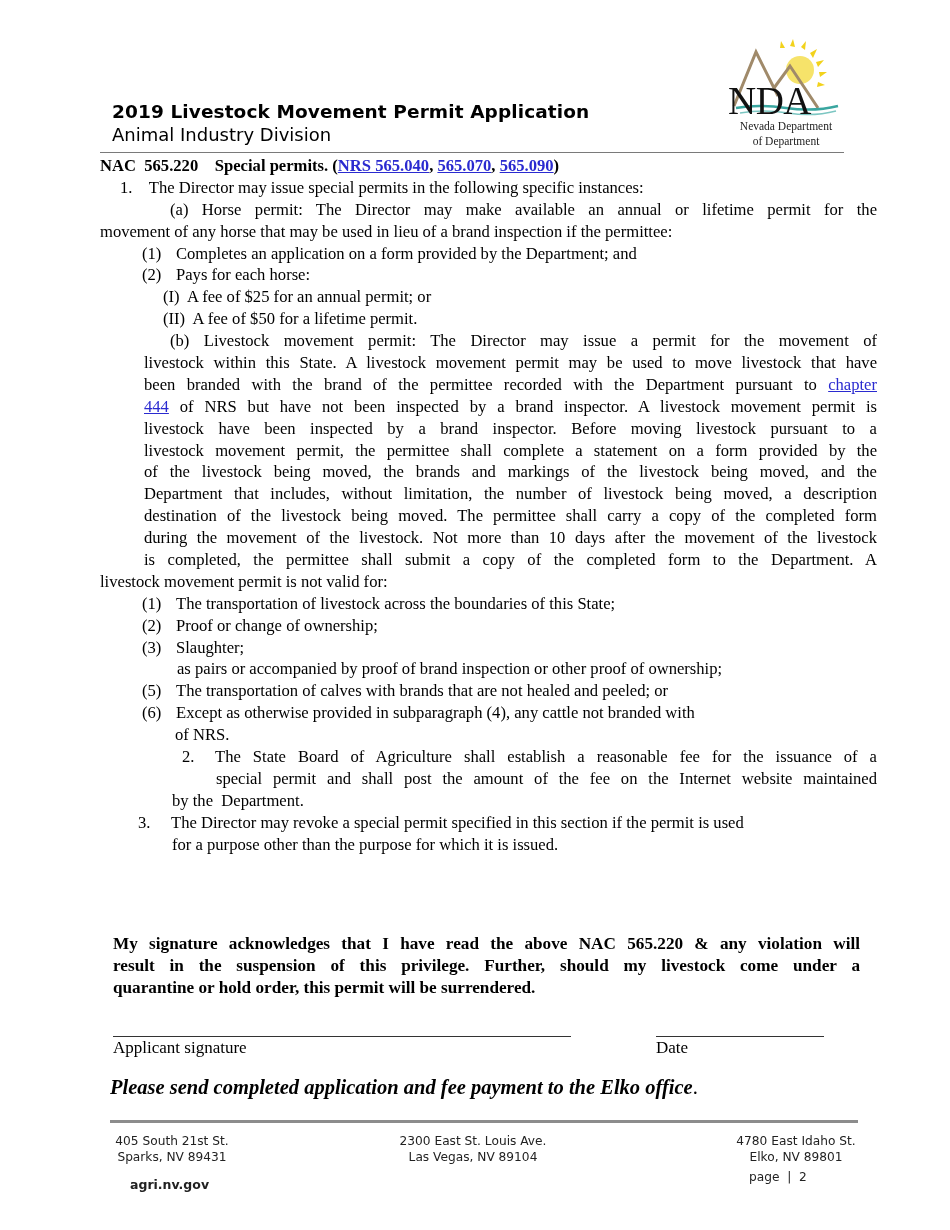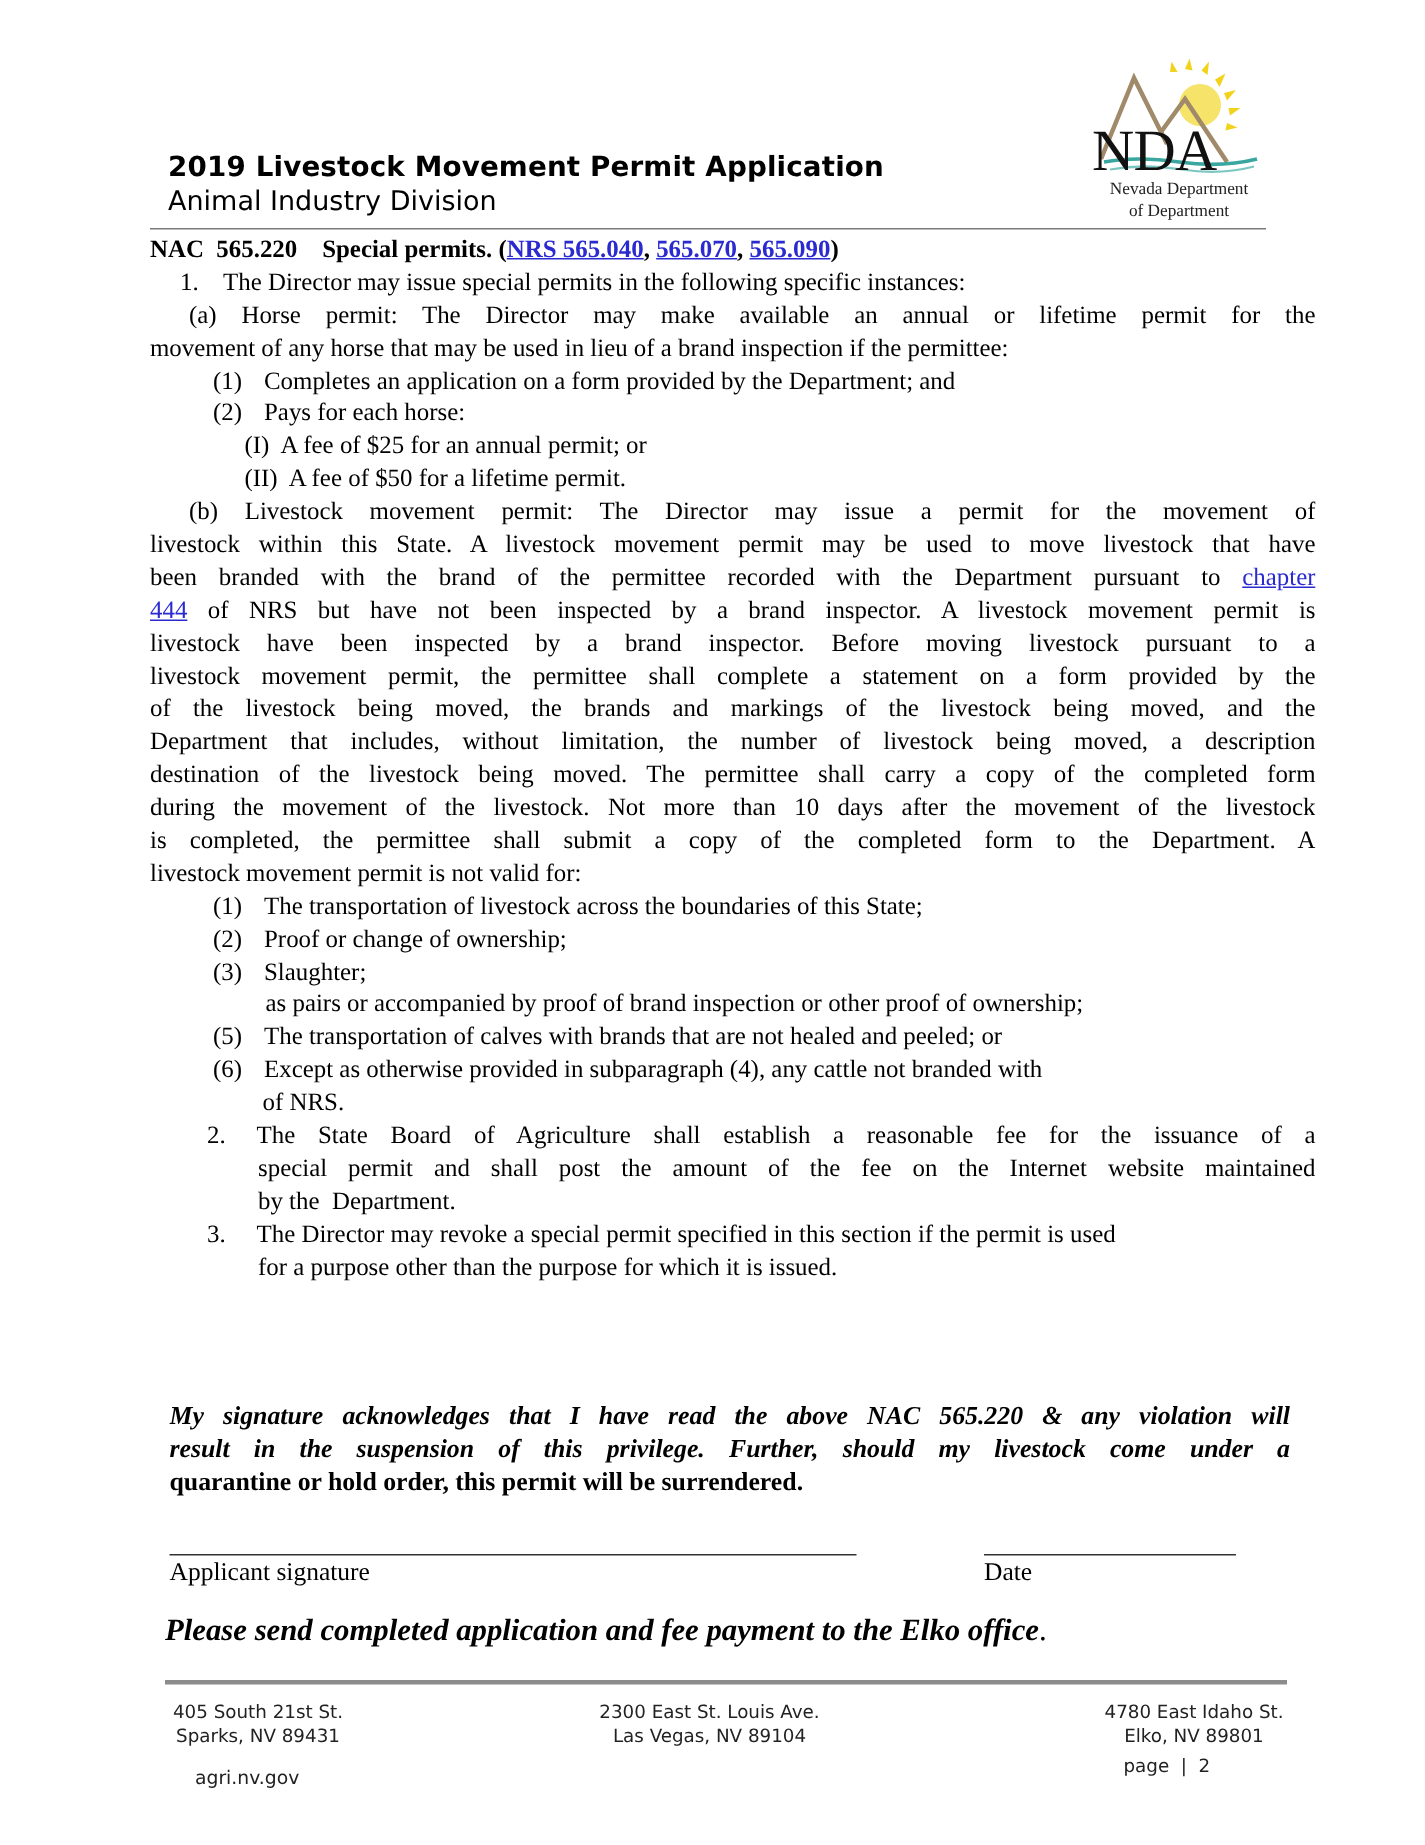--- a/index.html
+++ b/index.html
@@ -16,47 +16,47 @@
   #logo { left: 728px; top: 38px; width: 116px; height: 112px; }
   #logo svg { position: absolute; left: 0; top: 0; }
   #logo .nda { position: absolute; left: 0; width: 116px; top: 40px; text-align: left; font-family: "Liberation Serif", serif; font-size: 39px; letter-spacing: -0.5px; color: #111; }
   #logo .ln1 { position: absolute; left: 0; width: 116px; top: 82px; text-align: center; font-family: "Liberation Serif", serif; font-size: 11.5px; color: #222; }
   #logo .ln2 { position: absolute; left: 0; width: 116px; top: 97px; text-align: center; font-family: "Liberation Serif", serif; font-size: 11.5px; color: #222; }
 
   
   .body { font-family: "Liberation Serif", serif; font-size: 16.6px; line-height: 21.9px; }
   #doc { left: 100px; top: 155px; width: 777px; }
   .line { white-space: nowrap; height: 21.9px; }
-  .just { text-align: justify; text-align-last: justify; white-space: normal; height: 21.9px; overflow: hidden; }
+  .just { text-align: justify; text-align-last: justify; white-space: normal; height: 21.9px; overflow: hidden; margin-left: 44px; }
   a.link { color: #1a0dab; color: #2a2ad0; text-decoration: underline; }
   .heading { font-weight: bold; }
   .ind2 { padding-left: 42px; }
   .ind3 { padding-left: 63px; }
   .num { display: inline-block; width: 34px; }
   .num2 { display: inline-block; width: 33px; }
 
   
   #ack { left: 113px; top: 933px; width: 747px; font-family: "Liberation Serif", serif; font-weight: bold; font-size: 17.2px; line-height: 21.8px; }
-  #ack .jl { text-align: justify; text-align-last: justify; height: 21.8px; overflow: hidden; font-style: italic; }
+  #ack .jl { text-align: justify; text-align-last: justify; height: 21.8px; overflow: hidden; }
 
   
   #sig-line { left: 113px; top: 1036px; width: 458px; height: 1px; background: #333; }
   #date-line { left: 656px; top: 1036px; width: 168px; height: 1px; background: #333; }
   #sig-label { left: 113px; top: 1038px; font-family: "Liberation Serif", serif; font-size: 17px; }
   #date-label { left: 656px; top: 1038px; font-family: "Liberation Serif", serif; font-size: 17px; }
   #send { left: 110px; top: 1076px; font-family: "Liberation Serif", serif; font-size: 20.5px; font-weight: bold; font-style: italic; white-space: nowrap; }
   #send .dot { font-weight: normal; font-style: normal; }
 
   
   #footer-rule { left: 110px; top: 1120px; width: 748px; height: 3px; background: #8c8c8c; }
   .foot { font-family: "DejaVu Sans", sans-serif; font-size: 12.2px; line-height: 16px; color: #222; white-space: nowrap; }
   #addr1 { left: 106px; top: 1133px; text-align: center; width: 132px; }
   #addr2 { left: 390px; top: 1133px; text-align: center; width: 166px; }
   #addr3 { left: 728px; top: 1133px; text-align: center; width: 136px; }
-  #website { left: 130px; top: 1177px; font-weight: normal; font-size: 12.5px; }
+  #website { left: 130px; top: 1177px; font-weight: bold; font-size: 12.5px; }
   #page-no { left: 749px; top: 1169px; }
 </style>
 </head>
 <body>
 
 <div id="title" class="abs sans">2019 Livestock Movement Permit Application</div>
 <div id="subtitle" class="abs sans">Animal Industry Division</div>
 
 <div id="logo" class="abs">
   <svg width="116" height="112" viewBox="0 0 116 112">

